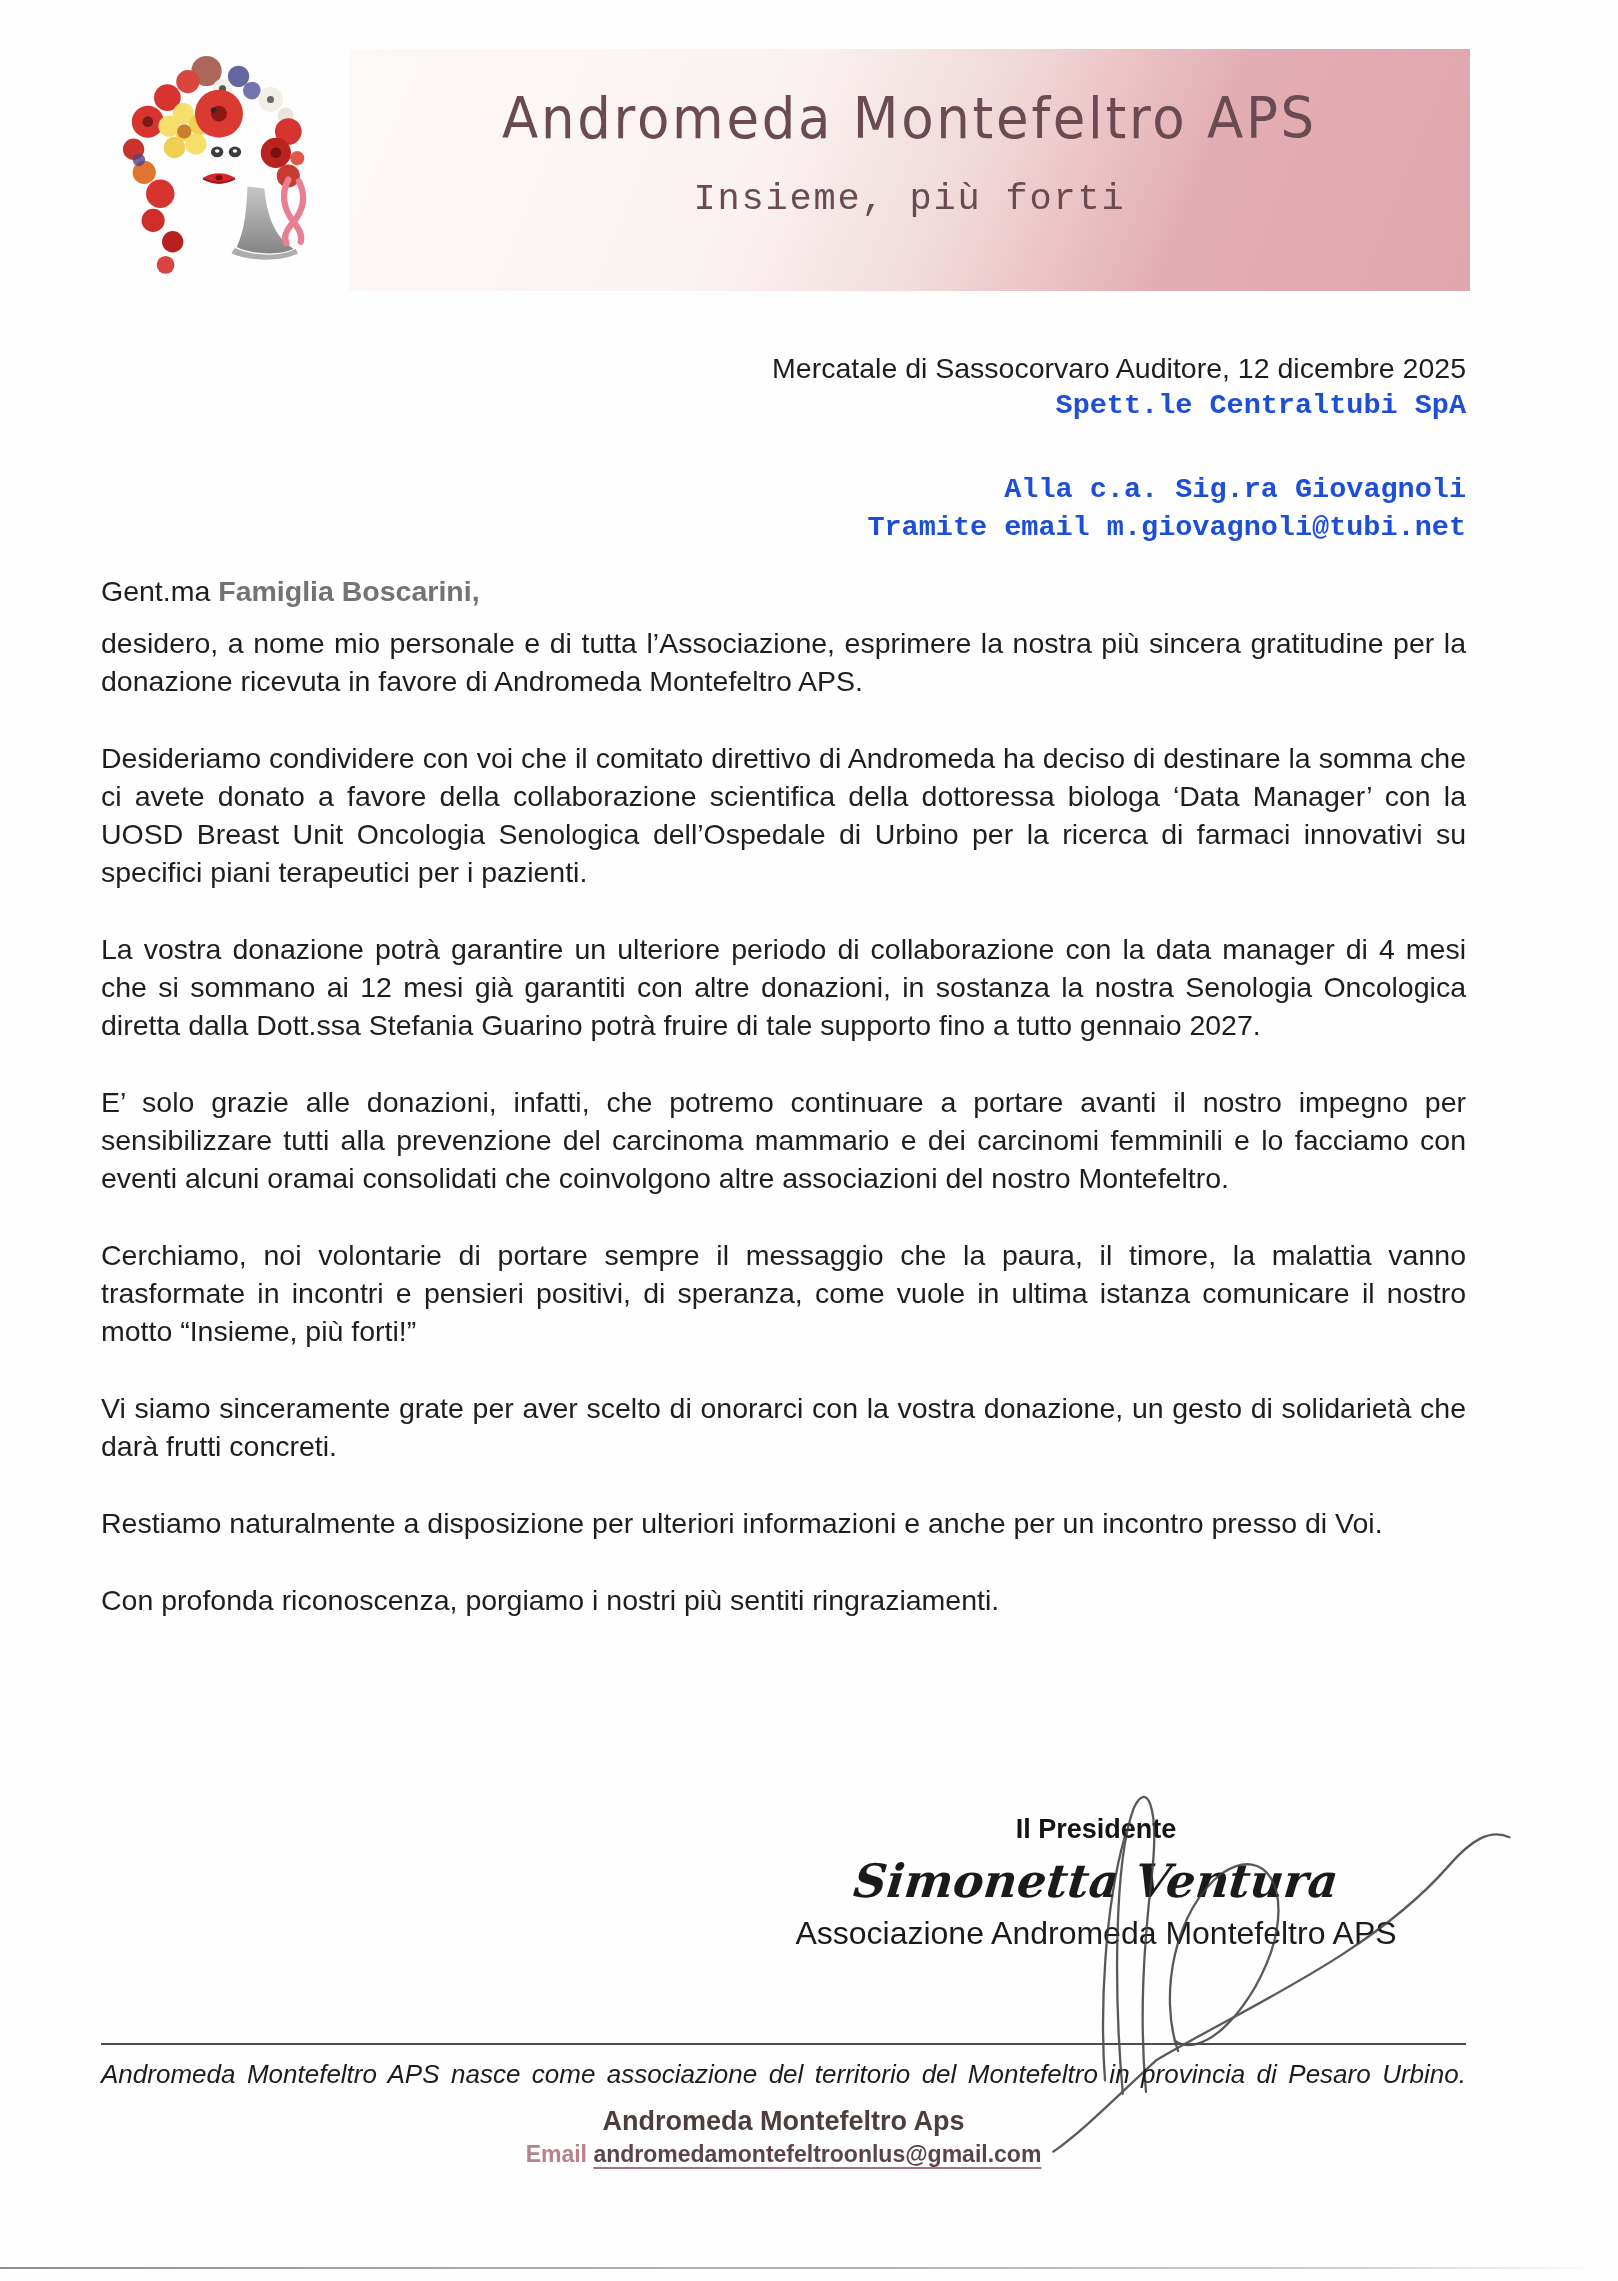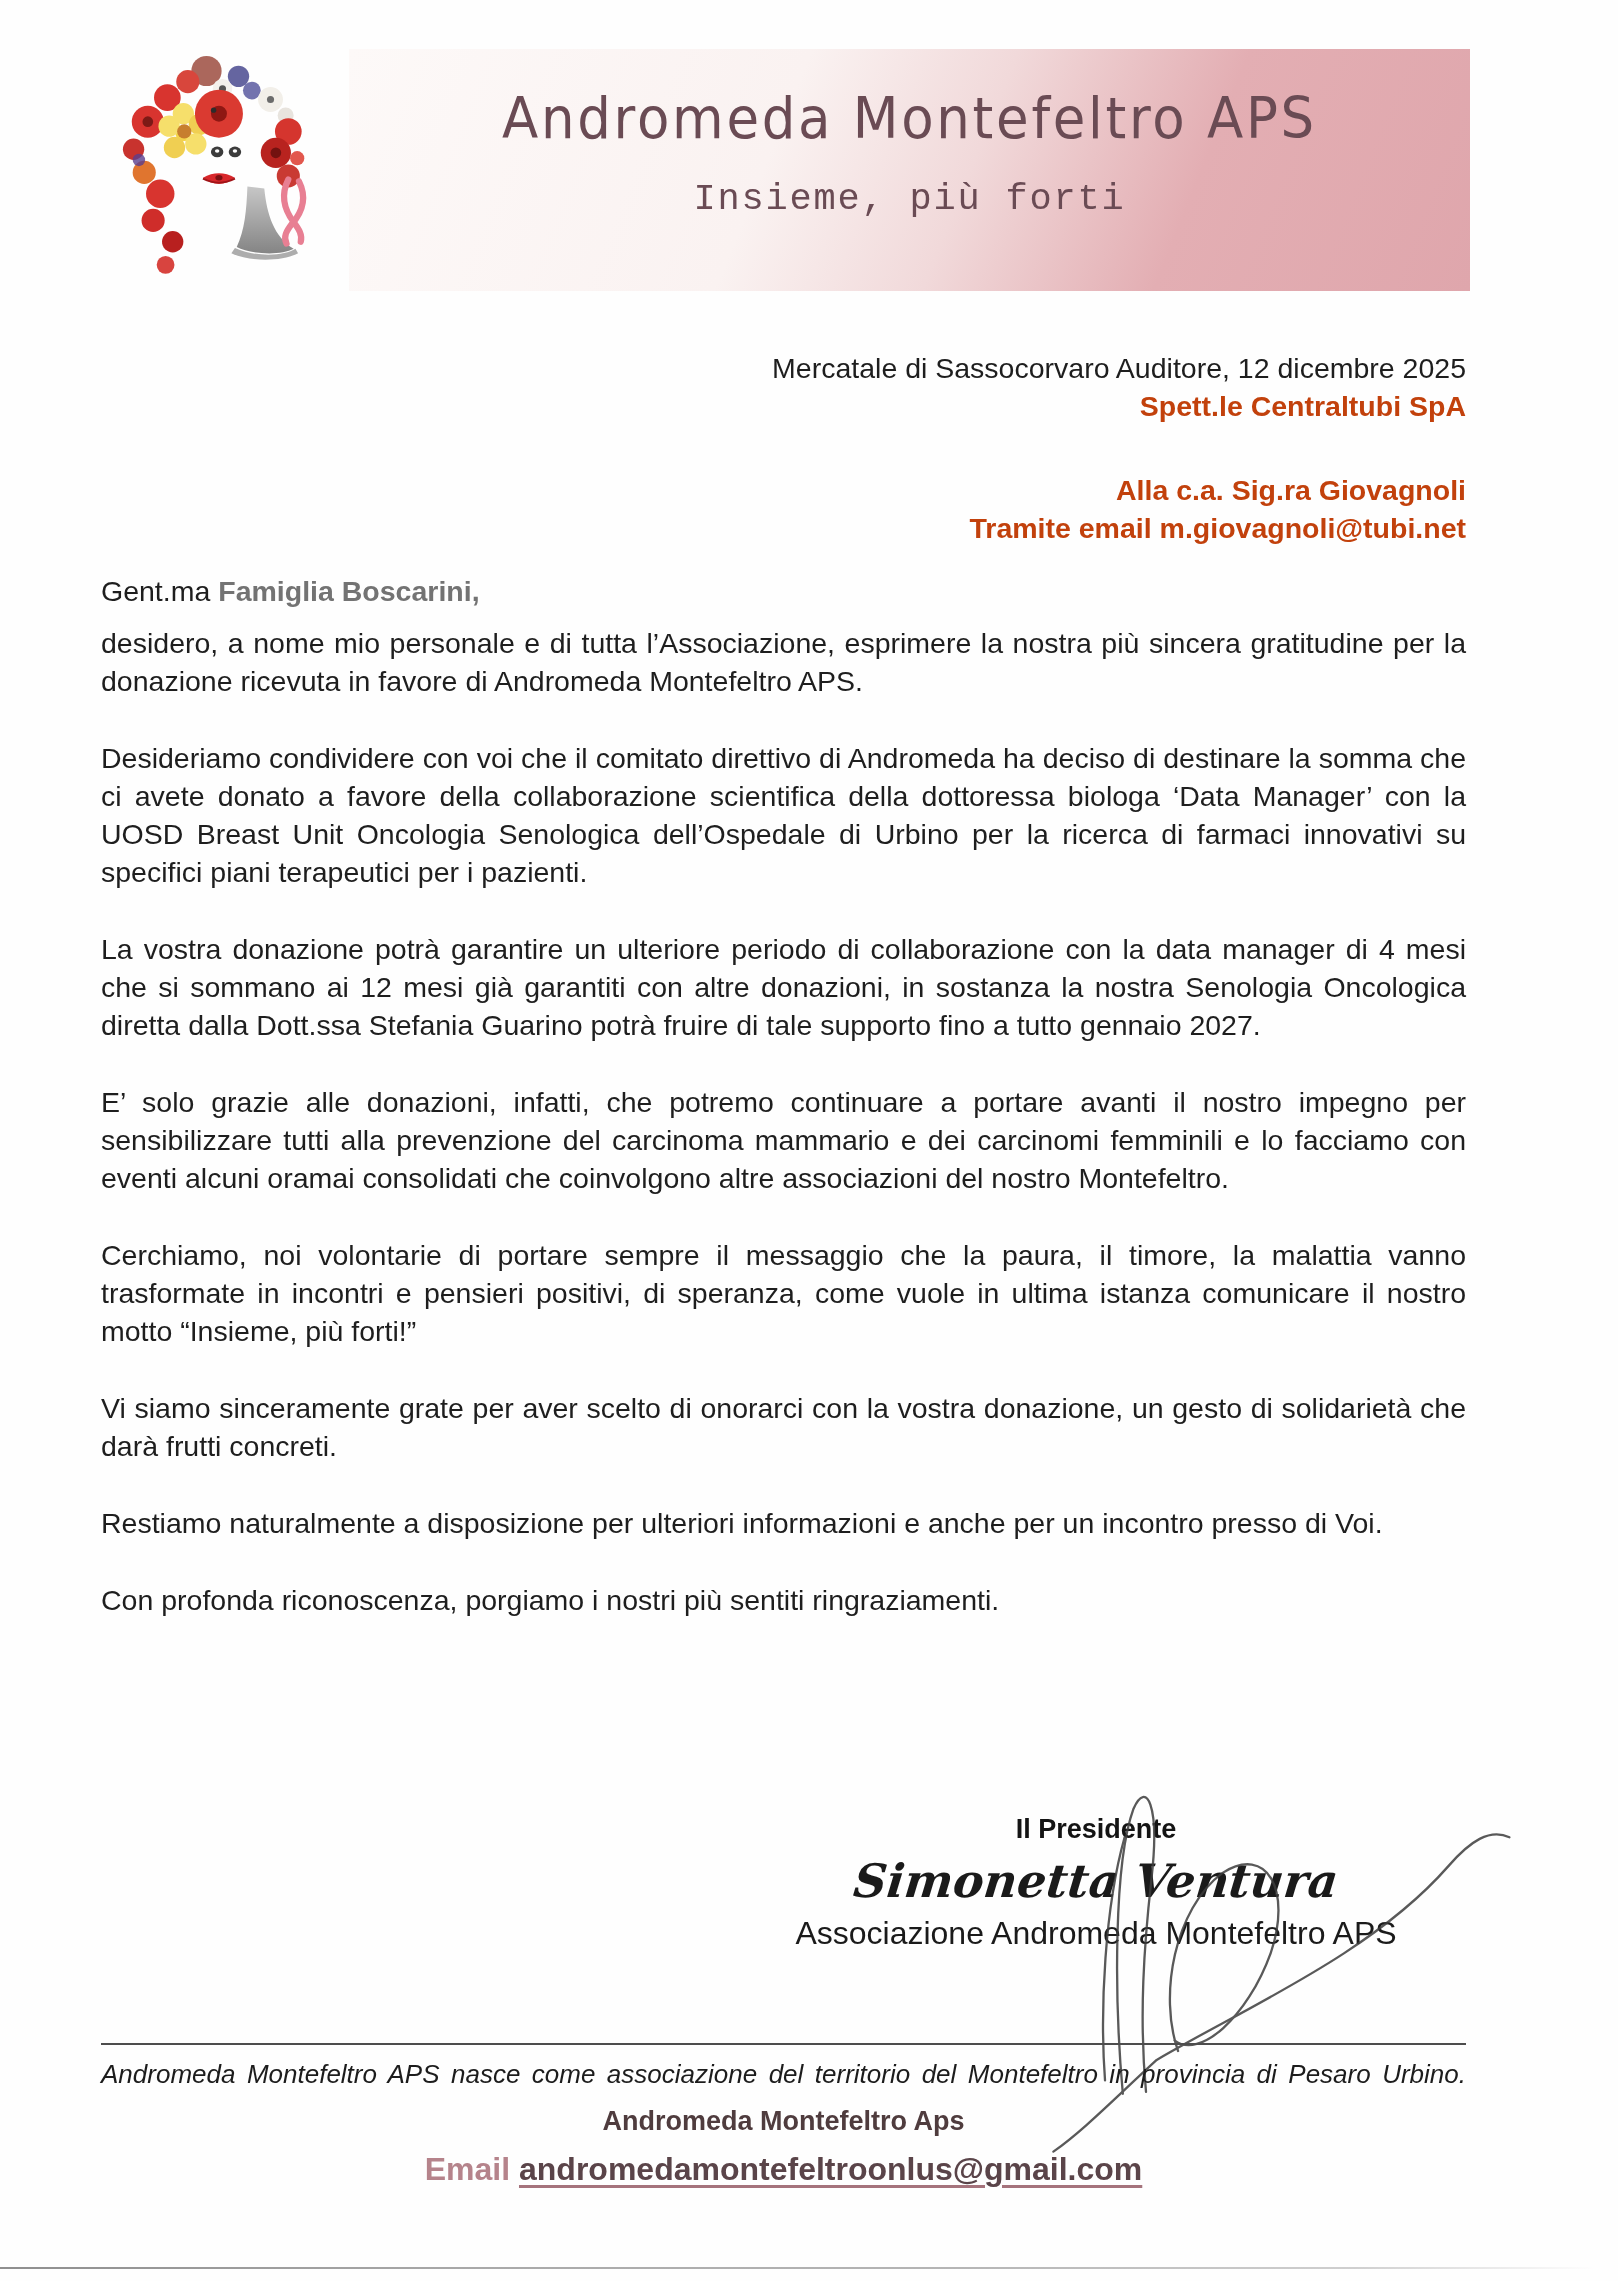--- a/index.html
+++ b/index.html
@@ -29,21 +29,21 @@
     font-family:Liberation Mono, monospace;
     font-size:37px; letter-spacing:1.8px; color:#6a4b54;
     margin-top:29px;
   }
   
   .content {
     position:absolute; left:101px; top:349px; width:1365px;
     font-size:28.5px; line-height:38px;
   }
   .dateline { text-align:right; }
-  .recipient { text-align:right; font-weight:bold; color:#c2410c; }
+  .recipient { text-align:right; font-weight:bold; color:#1d4ed8;font-family:Liberation Mono, monospace; }
   .recipient.company { margin-bottom:46px; }
   .recipient.via { margin-bottom:25px; }
   .salutation { margin-bottom:14.3px; }
   .salutation .bold-name { font-weight:bold; color:#737373; }
   .content p { text-align:justify; margin:0 0 39px 0; }
   
   .closing { position:absolute; left:784px; top:1814px; width:624px; text-align:center; }
   .closing-role { font-size:27px; font-weight:bold; color:#141414; }
   .closing-name {
     font-family:"DejaVu Serif", serif; font-style:italic; font-weight:bold;
@@ -52,21 +52,21 @@
   .closing-org { font-size:32px; margin-top:7.1px; color:#1a1a1a; }
   .scrawl { position:absolute; left:891px; top:1782px; width:624px; height:383px; }
   
   .footer { position:absolute; left:101px; top:2043px; width:1365px; }
   .divider { border-top:2.7px solid #4d4d4d; height:0; }
   .about {
     margin-top:10.7px; font-style:italic; font-size:26px; line-height:36px;
     text-align:justify; text-align-last:justify; color:#1c1c1c;
   }
   .footer-org { margin-top:14.3px; text-align:center; font-weight:bold; font-size:27px; color:#4f3c3e; }
-  .footer-email { margin-top:14px; text-align:center; font-weight:bold; font-size:32px; }
+  .footer-email { margin-top:4px; text-align:center; font-weight:bold; font-size:23px; }
   .email-label { color:#b5838b; }
   .email-addr { color:#5a4449; text-decoration:underline; text-decoration-color:#a5737c; text-underline-offset:4.5px; }
   .scan-edge {
     position:absolute; left:0; top:2267px; width:1595px; height:1.8px;
     background:linear-gradient(to right,#8f8f8f 0%,#a9a9a9 30%,#b5b5b5 60%,#cfcfcf 85%,rgba(207,207,207,0) 100%);
   }
 </style>
 </head>
 <body>
 

